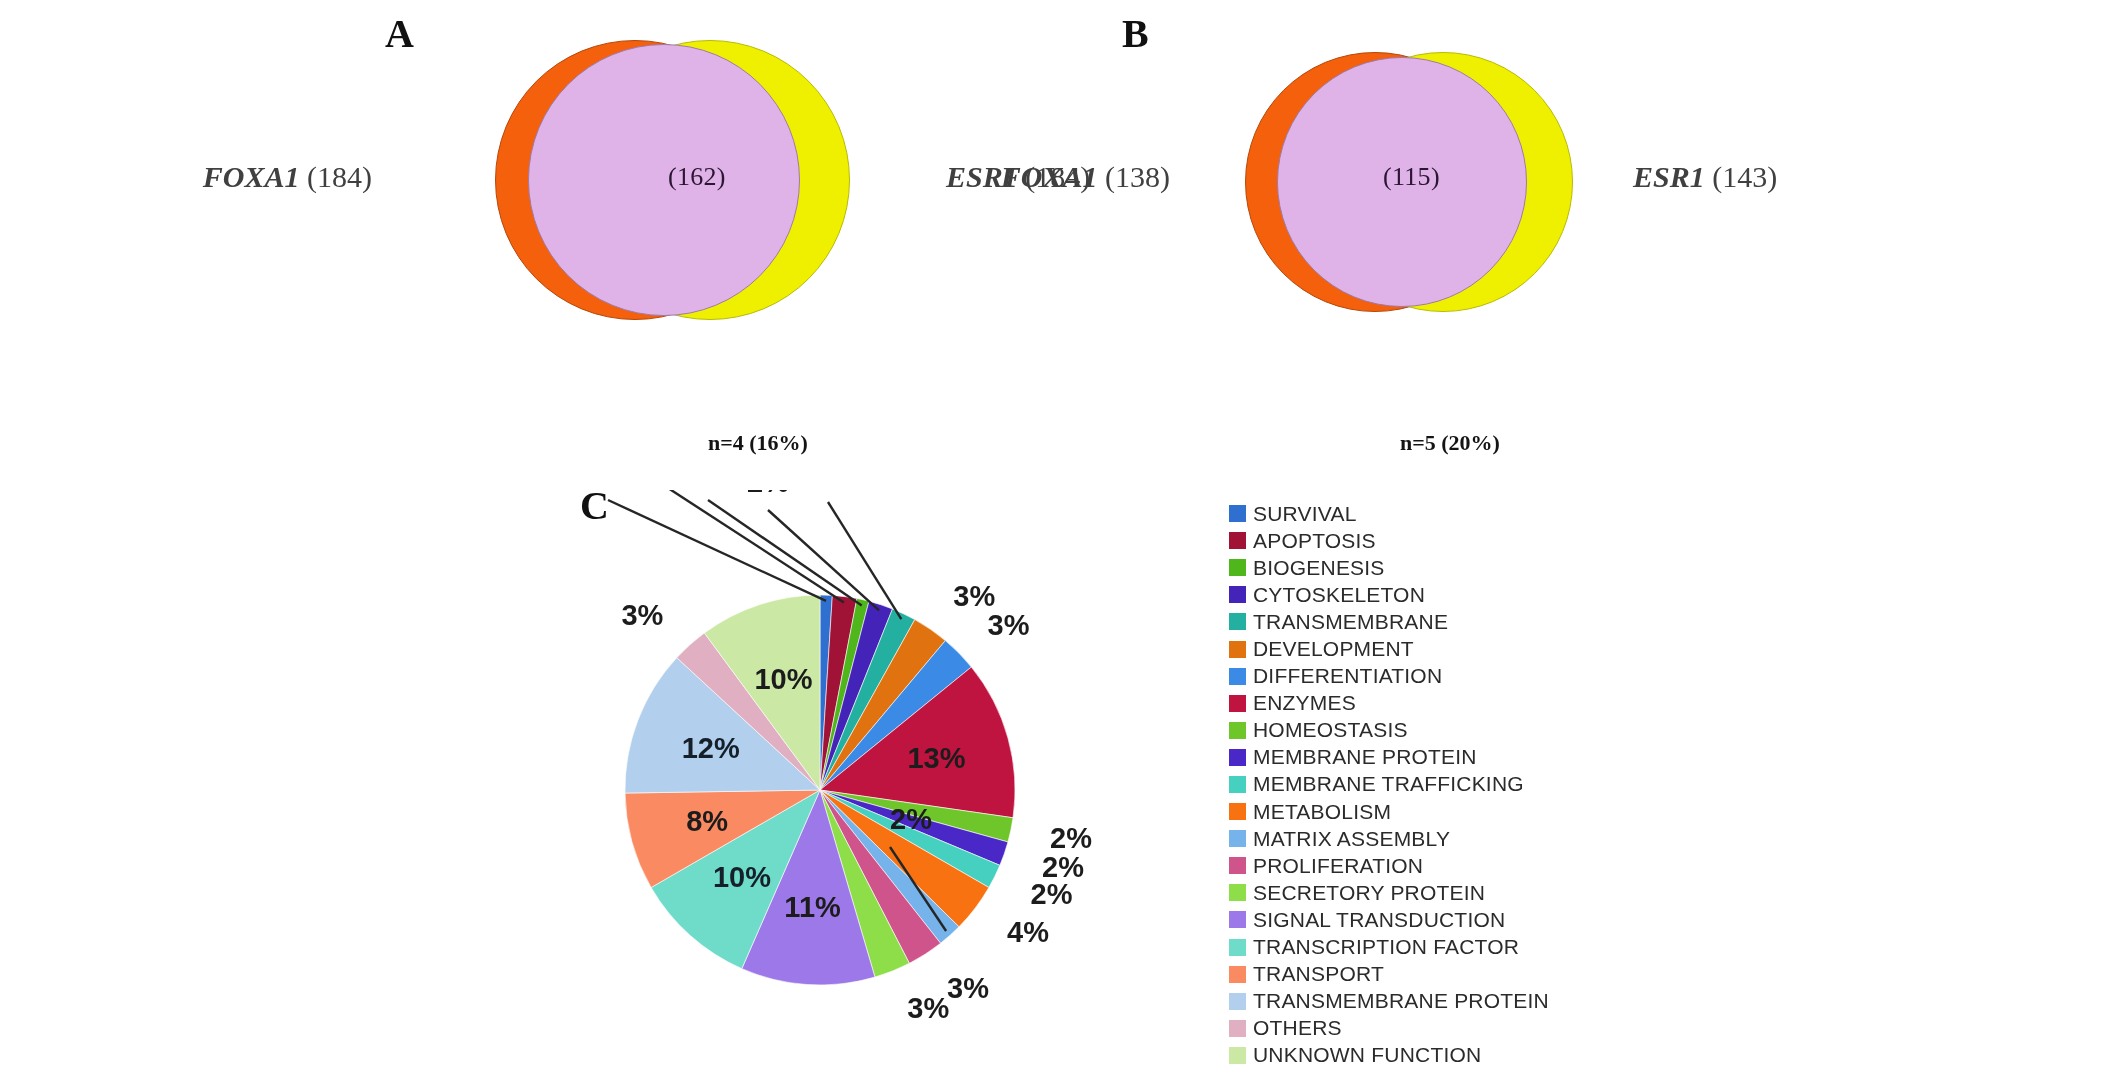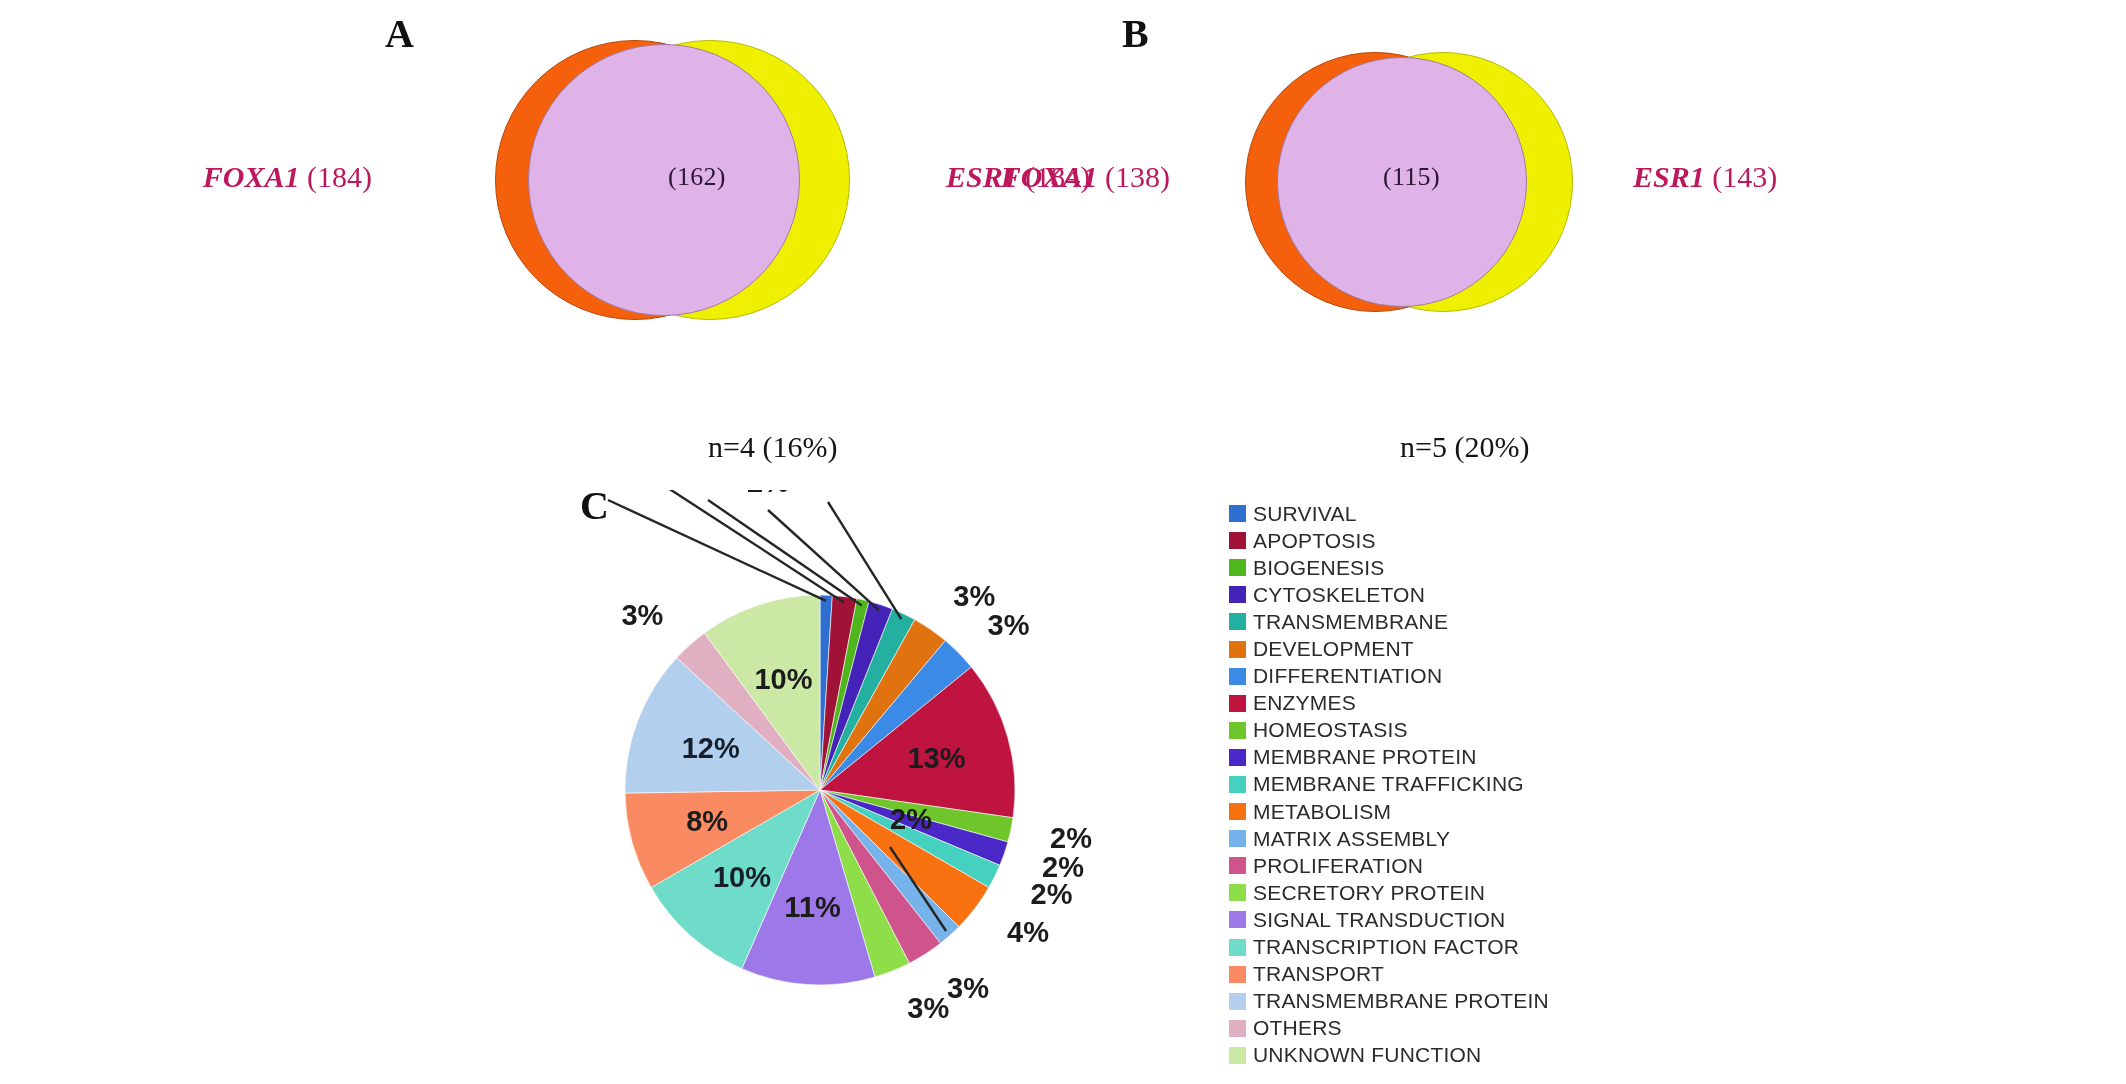--- a/index.html
+++ b/index.html
@@ -14,24 +14,24 @@
 
   
   .venn{position:absolute;}
   .venn .circ{position:absolute;border-radius:50%;}
   .venn .left{background:#f4600c;border:1px solid #b5480a;}
   .venn .right{background:#eff000;border:1px solid #b9ba04;}
   .venn .mid{background:#e0b3e8;border:1px solid #9f7aa8;}
   .venn-count{position:absolute;font-family:"Liberation Serif",serif;
               font-size:26px;color:#2b1633;letter-spacing:.3px;}
   .venn-side{position:absolute;font-family:"Liberation Serif",serif;
-             font-size:30px;color:#be185d;white-space:nowrap;}
+             font-size:30px;color:#404040;white-space:nowrap;}
   .venn-side i{font-style:italic;font-weight:bold;}
   .venn-n{position:absolute;font-family:"Liberation Serif",serif;
-          font-size:30px;color:#141414;white-space:nowrap;}
+          font-size:22px;color:#141414;white-space:nowrap;font-weight:bold;}
 
   
   .pie-wrap{position:absolute;}
   .pie-svg{display:block;}
   .pct{font-family:"Liberation Sans",sans-serif;font-weight:bold;
        font-size:29px;fill:#1c1c1c;}
   .pct-dark{fill:#15202b;}
   .leader{stroke:#262626;stroke-width:2.4;fill:none;}
 
   

